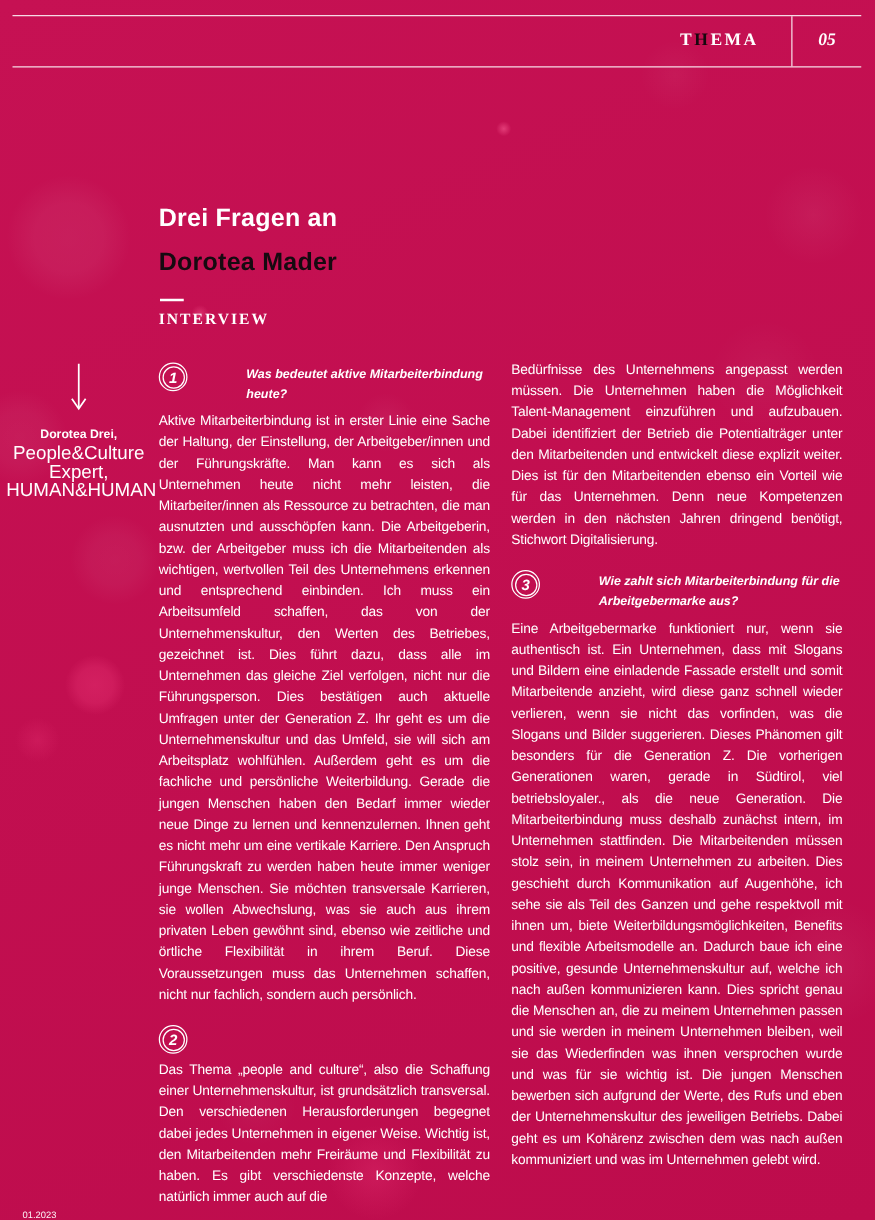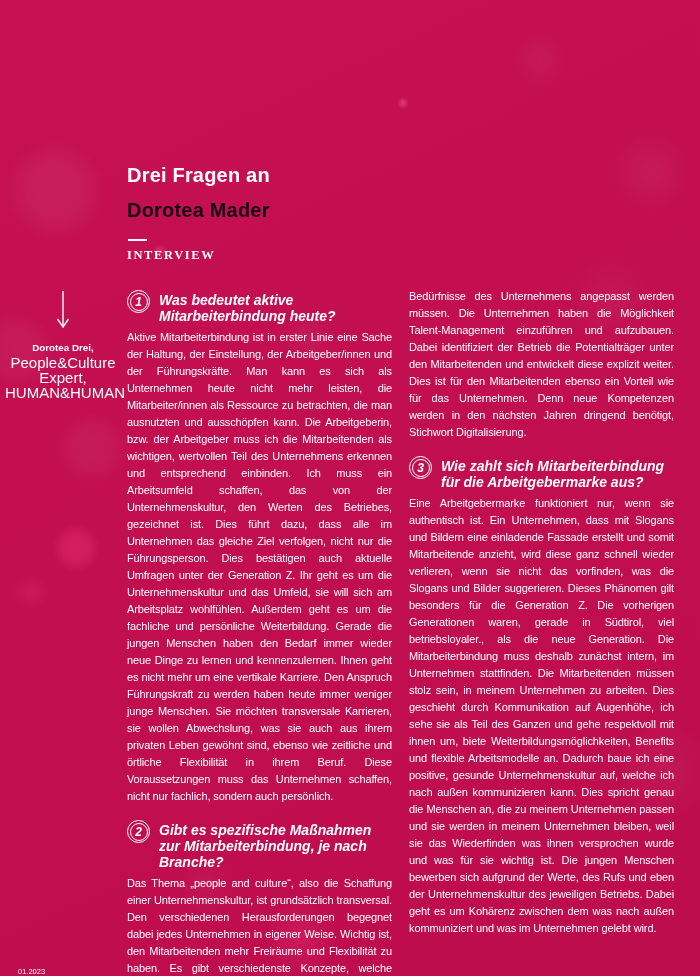--- a/index.html
+++ b/index.html
@@ -74,31 +74,36 @@
   .question{display:flex;gap:9px;align-items:flex-start;margin:15px 0 5px;}
   .question.first{margin-top:2px;}
   .qnum{
     flex:0 0 23px;width:23px;height:23px;border-radius:50%;
     border:1px solid #fff;position:relative;box-sizing:border-box;
     display:flex;align-items:center;justify-content:center;
   }
   .qnum::after{content:"";position:absolute;inset:1.5px;border:1.5px solid #fff;border-radius:50%;}
   .qnum i{font-style:italic;font-weight:700;font-size:12px;line-height:1;}
   .qtext{
-    font-weight:700;font-style:italic;font-size:14px;line-height:16px;
-    padding-top:2px;color:#fff;
+    font-weight:700;font-style:italic;font-size:10px;line-height:16px;
+    padding-top:2px;color:#fff;margin-left:38px;
   }
 
   .issue{position:absolute;left:18px;bottom:0px;font-size:7.5px;line-height:9px;color:rgba(255,255,255,.95);}
 </style>
 </head>
 <body>
 
 <div class="page">
 
+  <div class="mast">
+    <div class="section"><span>T</span><span class="h-black">H</span><span>EMA</span></div>
+    <div class="vd"></div>
+    <div class="pg">05</div>
+  </div>
 
   <div class="title-block">
     <h1><span class="l1">Drei Fragen an</span><br><span class="l2">Dorotea Mader</span></h1>
     <div class="kicker-rule"></div>
     <div class="kicker">INTERVIEW</div>
   </div>
 
   <div class="author">
     <svg class="arrow" width="18" height="42" viewBox="0 0 18 42">
       <line x1="9" y1="1" x2="9" y2="36" stroke="#ffffff" stroke-width="1.4"></line>
@@ -117,21 +122,20 @@
             <i>1</i>
           </span>
         <span class="qtext">Was bedeutet aktive Mitarbeiterbindung heute?</span>
       </div>
       <p>Aktive Mitarbeiterbindung ist in erster Linie eine Sache der Haltung, der Einstellung, der Arbeitgeber/innen und der Führungskräfte. Man kann es sich als Unternehmen heute nicht mehr leisten, die Mitarbeiter/innen als Ressource zu betrachten, die man ausnutzten und ausschöpfen kann. Die Arbeitgeberin, bzw. der Arbeitgeber muss ich die Mitarbeitenden als wichtigen, wertvollen Teil des Unternehmens erkennen und entsprechend einbinden. Ich muss ein Arbeitsumfeld schaffen, das von der Unternehmenskultur, den Werten des Betriebes, gezeichnet ist. Dies führt dazu, dass alle im Unternehmen das gleiche Ziel verfolgen, nicht nur die Führungsperson. Dies bestätigen auch aktuelle Umfragen unter der Generation Z. Ihr geht es um die Unternehmenskultur und das Umfeld, sie will sich am Arbeitsplatz wohlfühlen. Außerdem geht es um die fachliche und persönliche Weiterbildung. Gerade die jungen Menschen haben den Bedarf immer wieder neue Dinge zu lernen und kennenzulernen. Ihnen geht es nicht mehr um eine vertikale Karriere. Den Anspruch Führungskraft zu werden haben heute immer weniger junge Menschen. Sie möchten transversale Karrieren, sie wollen Abwechslung, was sie auch aus ihrem privaten Leben gewöhnt sind, ebenso wie zeitliche und örtliche Flexibilität in ihrem Beruf. Diese Voraussetzungen muss das Unternehmen schaffen, nicht nur fachlich, sondern auch persönlich.</p>
 
       <div class="question">
         <span class="qnum">
             <i>2</i>
           </span>
-        <span class="qtext">Gibt es spezifische Maßnahmen zur Mitarbeiterbindung, je nach Branche?</span>
       </div>
       <p>Das Thema „people and culture“, also die Schaffung einer Unternehmenskultur, ist grundsätzlich transversal. Den verschiedenen Herausforderungen begegnet dabei jedes Unternehmen in eigener Weise. Wichtig ist, den Mitarbeitenden mehr Freiräume und Flexibilität zu haben. Es gibt verschiedenste Konzepte, welche natürlich immer auch auf die</p>
 
     </div>
     <div class="col">
 
       <p>Bedürfnisse des Unternehmens angepasst werden müssen. Die Unternehmen haben die Möglichkeit Talent-Management einzuführen und aufzubauen. Dabei identifiziert der Betrieb die Potentialträger unter den Mitarbeitenden und entwickelt diese explizit weiter. Dies ist für den Mitarbeitenden ebenso ein Vorteil wie für das Unternehmen. Denn neue Kompetenzen werden in den nächsten Jahren dringend benötigt, Stichwort Digitalisierung.</p>
 
       <div class="question">
         <span class="qnum">

